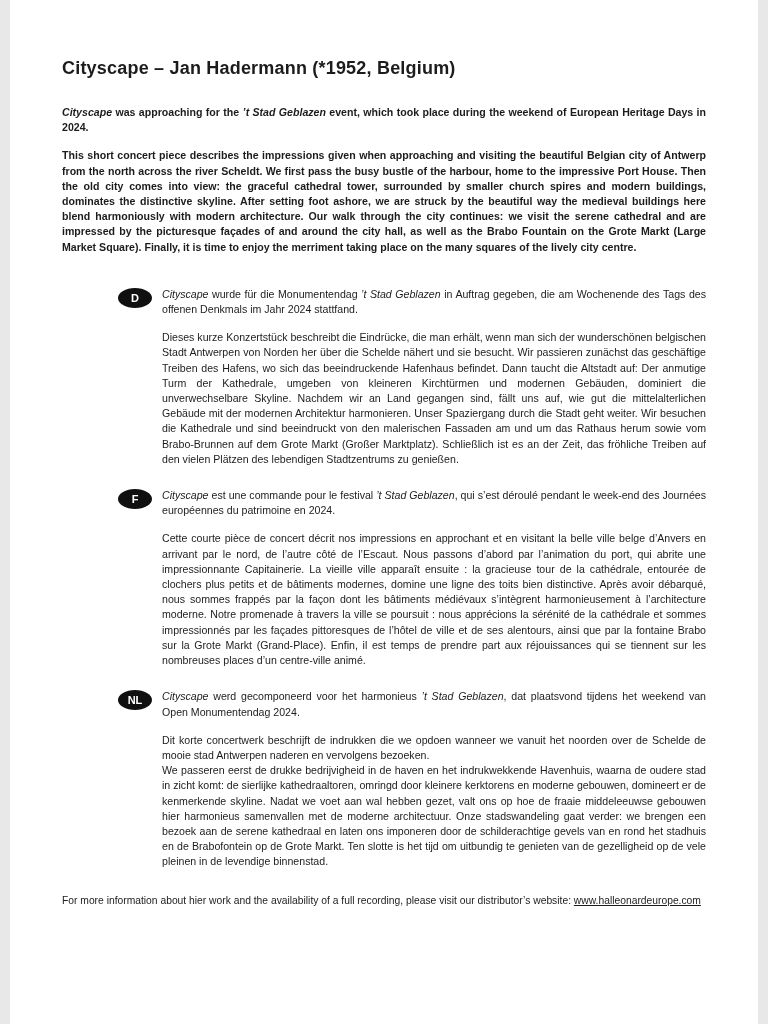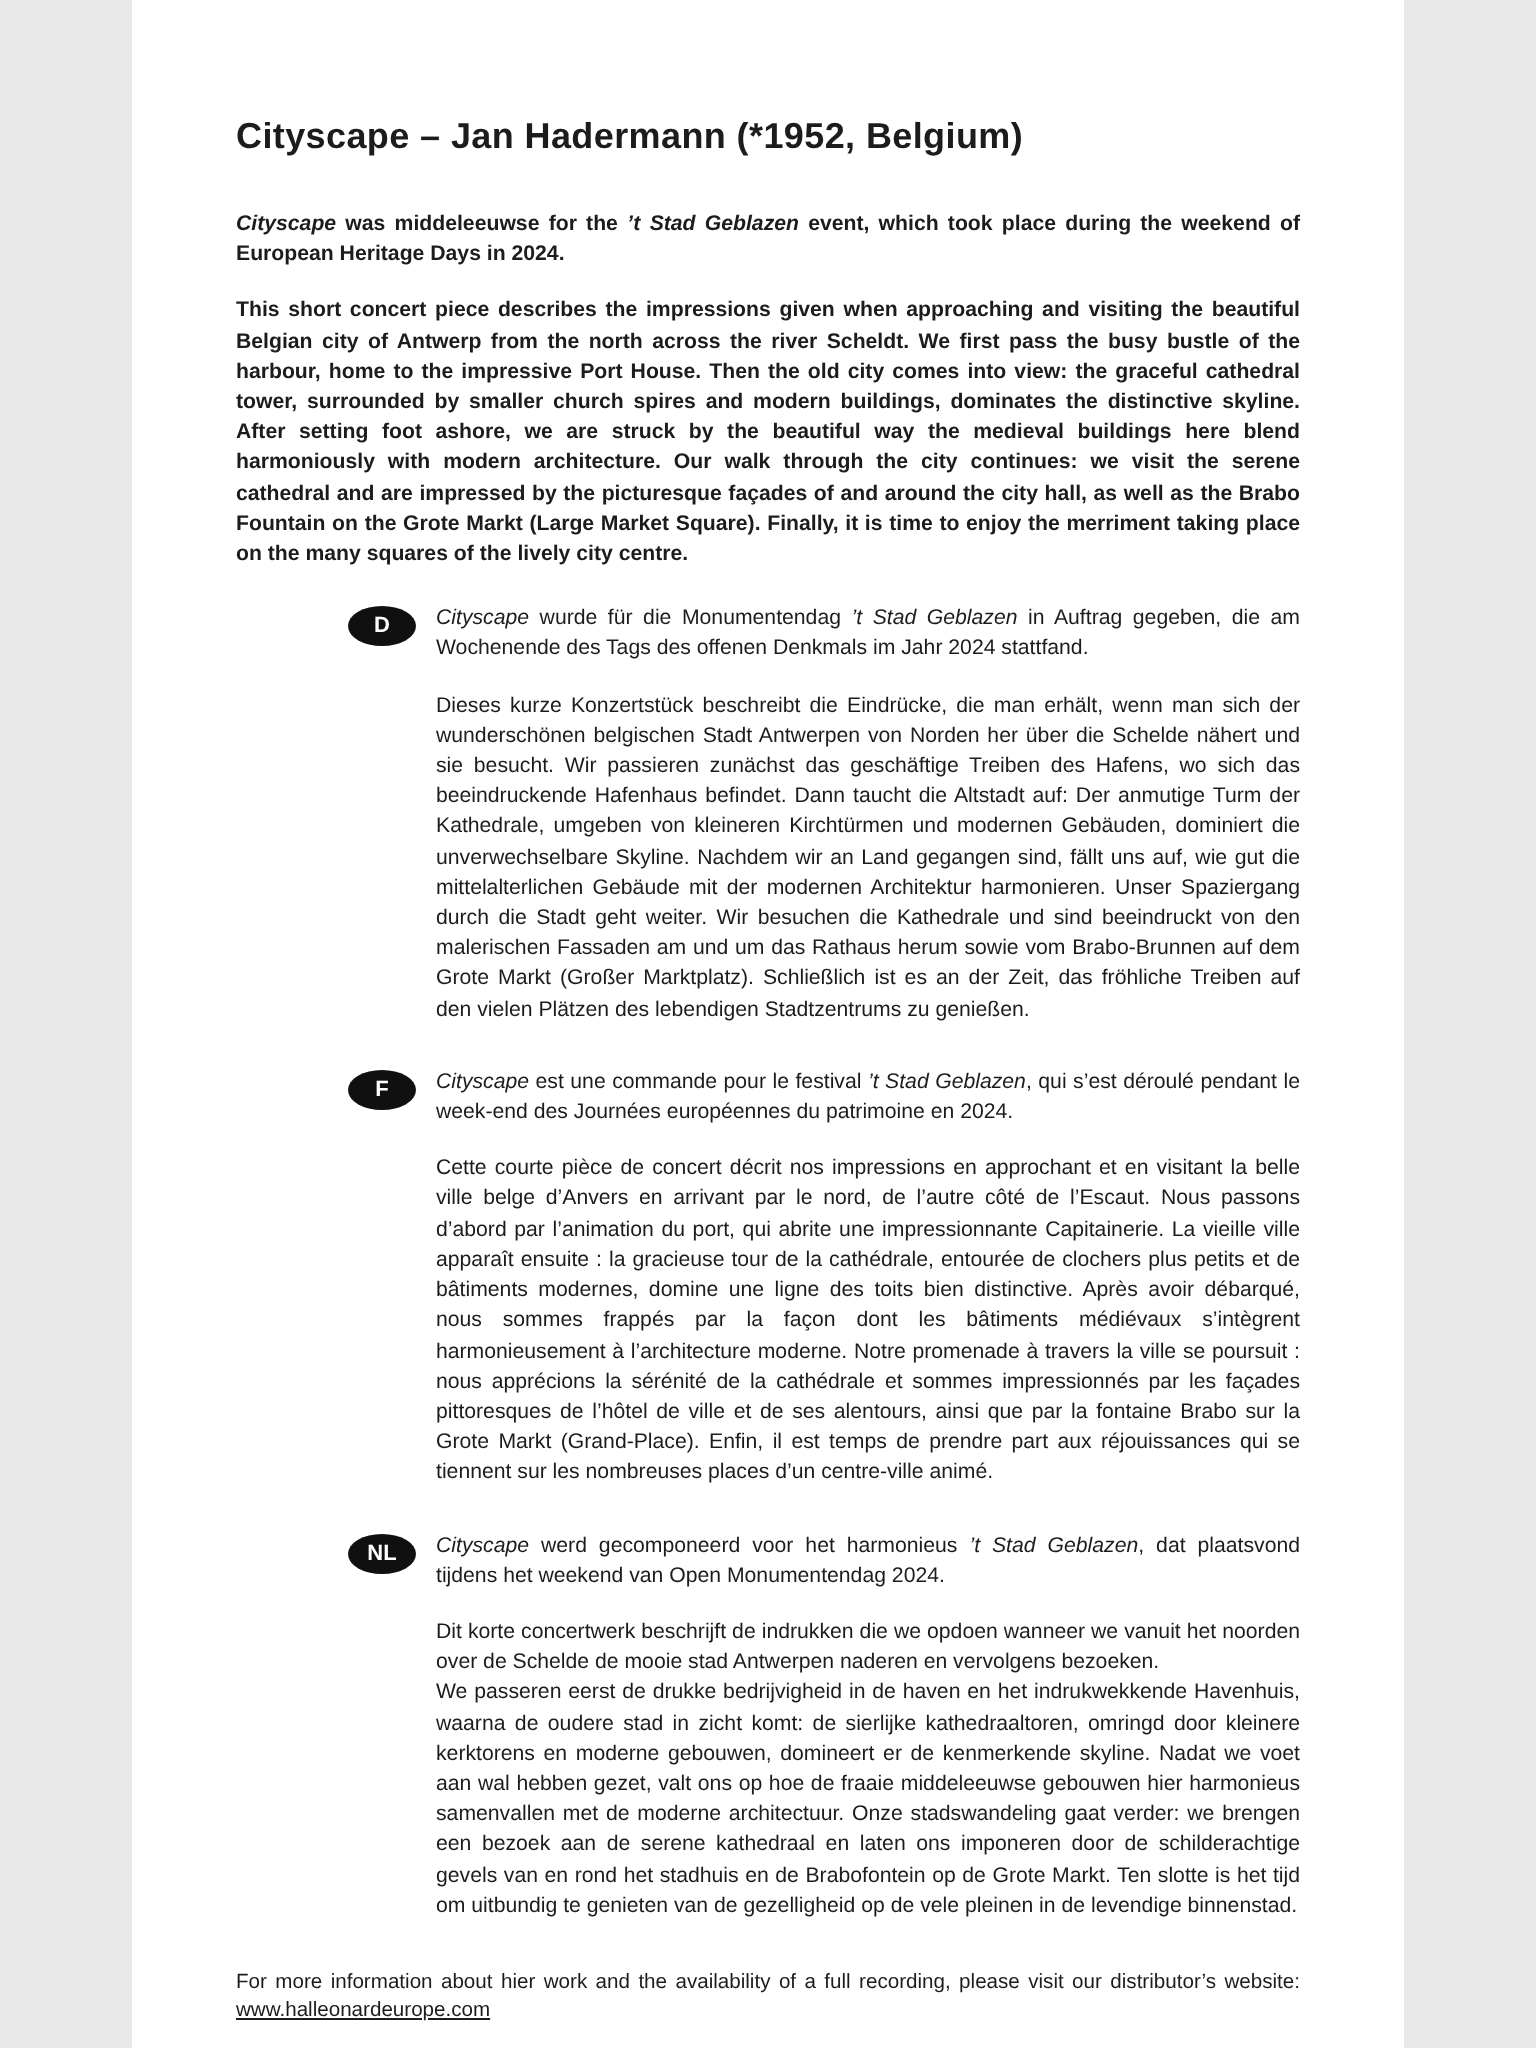--- a/index.html
+++ b/index.html
@@ -1,18 +1,18 @@
 <!DOCTYPE html>
 <html><head>
 <meta charset="utf-8">
 <style>
   html, body { margin: 0; padding: 0; background: #e8e8e8; }
   .page {
     position: relative;
-    width: 636px;
+    width: 748px;
     height: 1024px;
     margin: 0 auto;
     background: #ffffff;
     color: #1c1c1c;
     font-family: "Liberation Sans", sans-serif;
     box-sizing: border-box;
     padding: 58px 52px 0 52px;
     overflow: hidden;
   }
   .page-title {
@@ -22,21 +22,21 @@
     margin: 0 0 26px 0;
   }
   .en-block { font-weight: 700; }
   .para {
     font-size: 10.6px;
     line-height: 15.2px;
     text-align: justify;
     margin: 0;
   }
   .en-intro { margin-bottom: 13px; }
-  .en-body { margin-bottom: 17px; }
+  .en-body { margin-bottom: 32px; }
   .italic { font-style: italic; }
   .lang-section {
     display: flex;
     align-items: flex-start;
     margin-bottom: 21px;
   }
   .badge-col {
     width: 100px;
     box-sizing: border-box;
     padding-left: 56px;
@@ -74,21 +74,21 @@
   }
 </style>
 </head>
 <body>
 
 <div class="page">
 
   <h1 class="page-title">Cityscape – Jan Hadermann (*1952, Belgium)</h1>
 
   <div class="en-block">
-    <p class="para en-intro"><span class="italic">Cityscape</span><span> was middeleeuwse for the </span><span class="italic">’t Stad Geblazen</span><span> event, which took place during the weekend of European Heritage Days in 2024.</span></p>
+    <p class="para en-intro"><span class="italic">Cityscape</span><span> was approaching for the </span><span class="italic">’t Stad Geblazen</span><span> event, which took place during the weekend of European Heritage Days in 2024.</span></p>
     <p class="para en-body">This short concert piece describes the impressions given when approaching and visiting the beautiful Belgian city of Antwerp from the north across the river Scheldt. We first pass the busy bustle of the harbour, home to the impressive Port House. Then the old city comes into view: the graceful cathedral tower, surrounded by smaller church spires and modern buildings, dominates the distinctive skyline. After setting foot ashore, we are struck by the beautiful way the medieval buildings here blend harmoniously with modern architecture. Our walk through the city continues: we visit the serene cathedral and are impressed by the picturesque façades of and around the city hall, as well as the Brabo Fountain on the Grote Markt (Large Market Square). Finally, it is time to enjoy the merriment taking place on the many squares of the lively city centre.</p>
   </div>
 
   <div class="lang-section">
     <div class="badge-col">
       <div class="lang-badge">D</div>
     </div>
     <div class="lang-text">
       <p class="para lang-intro"><span class="italic">Cityscape</span><span> wurde für die Monumentendag </span><span class="italic">’t Stad Geblazen</span><span> in Auftrag gegeben, die am Wochenende des Tags des offenen Denkmals im Jahr 2024 stattfand.</span></p>
       <p class="para lang-body">Dieses kurze Konzertstück beschreibt die Eindrücke, die man erhält, wenn man sich der wunderschönen belgischen Stadt Antwerpen von Norden her über die Schelde nähert und sie besucht. Wir passieren zunächst das geschäftige Treiben des Hafens, wo sich das beeindruckende Hafenhaus befindet. Dann taucht die Altstadt auf: Der anmutige Turm der Kathedrale, umgeben von kleineren Kirchtürmen und modernen Gebäuden, dominiert die unverwechselbare Skyline. Nachdem wir an Land gegangen sind, fällt uns auf, wie gut die mittelalterlichen Gebäude mit der modernen Architektur harmonieren. Unser Spaziergang durch die Stadt geht weiter. Wir besuchen die Kathedrale und sind beeindruckt von den malerischen Fassaden am und um das Rathaus herum sowie vom Brabo-Brunnen auf dem Grote Markt (Großer Marktplatz). Schließlich ist es an der Zeit, das fröhliche Treiben auf den vielen Plätzen des lebendigen Stadtzentrums zu genießen.</p>

